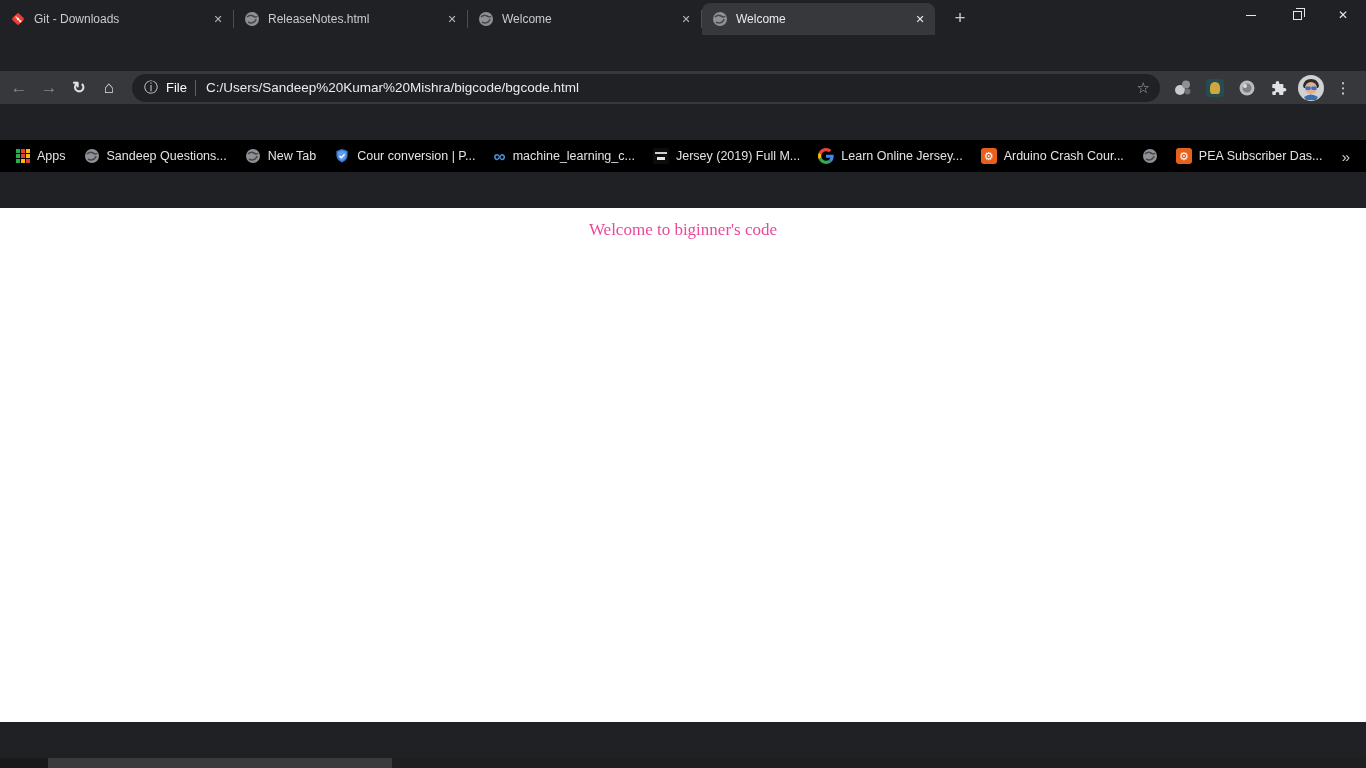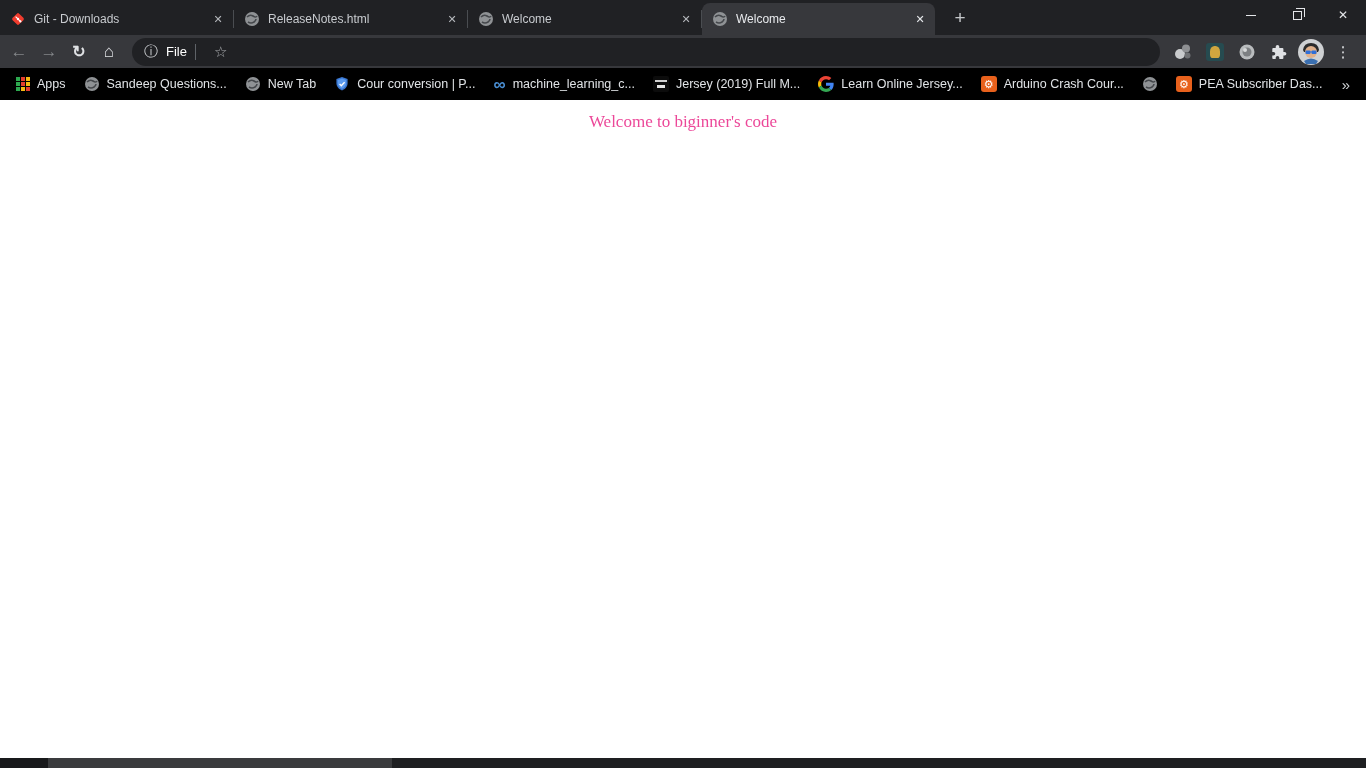--- a/index.html
+++ b/index.html
@@ -1,18 +1,18 @@
 <!DOCTYPE html>
 <html><head>
 <meta charset="utf-8">
 <style>
   * { margin:0; padding:0; box-sizing:border-box; }
   html,body { width:1366px; height:768px; overflow:hidden; }
   body { font-family:"Liberation Sans", sans-serif; background:#202124; }
-  .browser { width:1366px; height:768px; display:flex; flex-direction:column; }
+  .browser { width:1366px; height:768px; display:flex; flex-direction:column;gap:36px; }
 
   
   .tabstrip { height:35px; background:#202124; display:flex; align-items:flex-end; position:relative; flex:0 0 auto; }
   .tab { width:233px; height:32px; display:flex; align-items:center; padding:0 6px 0 10px; color:#c8cbcf; font-size:12px; position:relative; }
   .tab.active { background:#37383c; border-radius:8px 8px 0 0; color:#e8eaed; }
   .tab .favicon { width:16px; height:16px; flex:0 0 16px; }
   .tab .title { flex:1; margin:0 8px; white-space:nowrap; overflow:hidden; text-overflow:ellipsis; }
   .tab .close { width:18px; height:18px; border-radius:50%; display:flex; align-items:center; justify-content:center; font-size:11px; color:#b6b9bd; }
   .tab.active .close { color:#e8eaed; }
   .tab-sep { width:1px; height:18px; background:#4a4d51; margin-bottom:7px; flex:0 0 1px; }
@@ -138,20 +138,21 @@
   <div class="toolbar">
     <div class="nav-btn dim">←</div>
     <div class="nav-btn dim">→</div>
     <div class="nav-btn reload">↻</div>
     <div class="nav-btn">⌂</div>
 
     <div class="omnibox">
       <span class="omni-info">ⓘ</span>
       <span class="omni-scheme">File</span>
       <span class="omni-div"></span>
+      <span class="omni-url">C:/Users/Sandeep%20Kumar%20Mishra/bigcode/bgcode.html</span>
       <span class="omni-star">☆</span>
     </div>
 
     <div class="ext-btn">
       <svg width="20" height="20" viewBox="0 0 20 20">
           <circle cx="7" cy="12" r="5" fill="#c9cbcd"></circle>
           <circle cx="13" cy="6.5" r="4" fill="#8e9093"></circle>
           <circle cx="14.5" cy="13.5" r="3" fill="#6e7073"></circle>
         </svg>
     </div>

